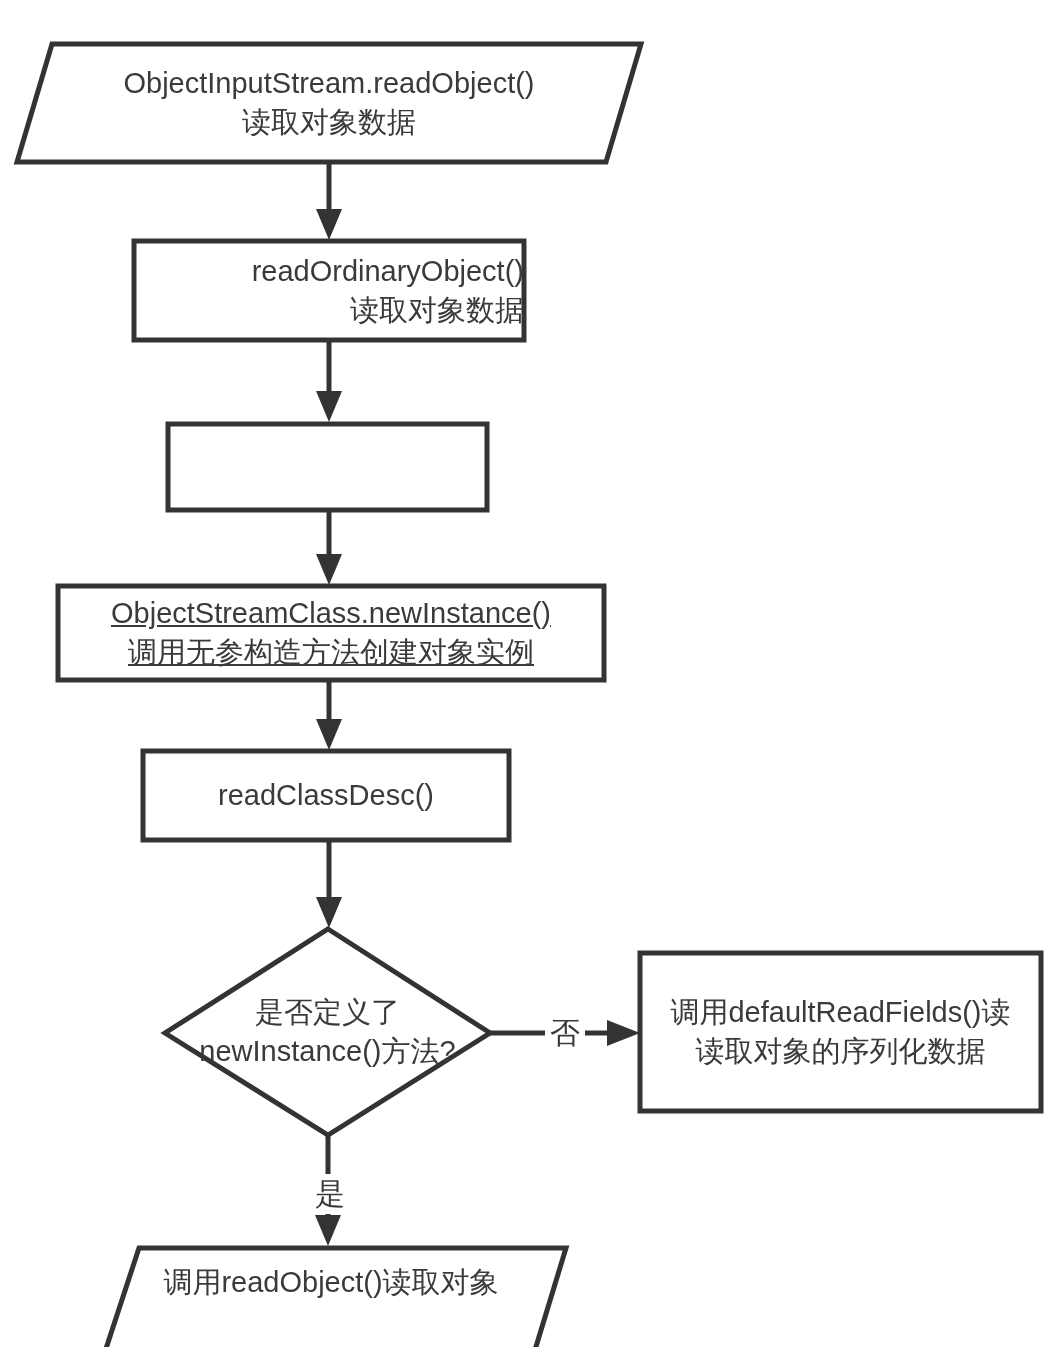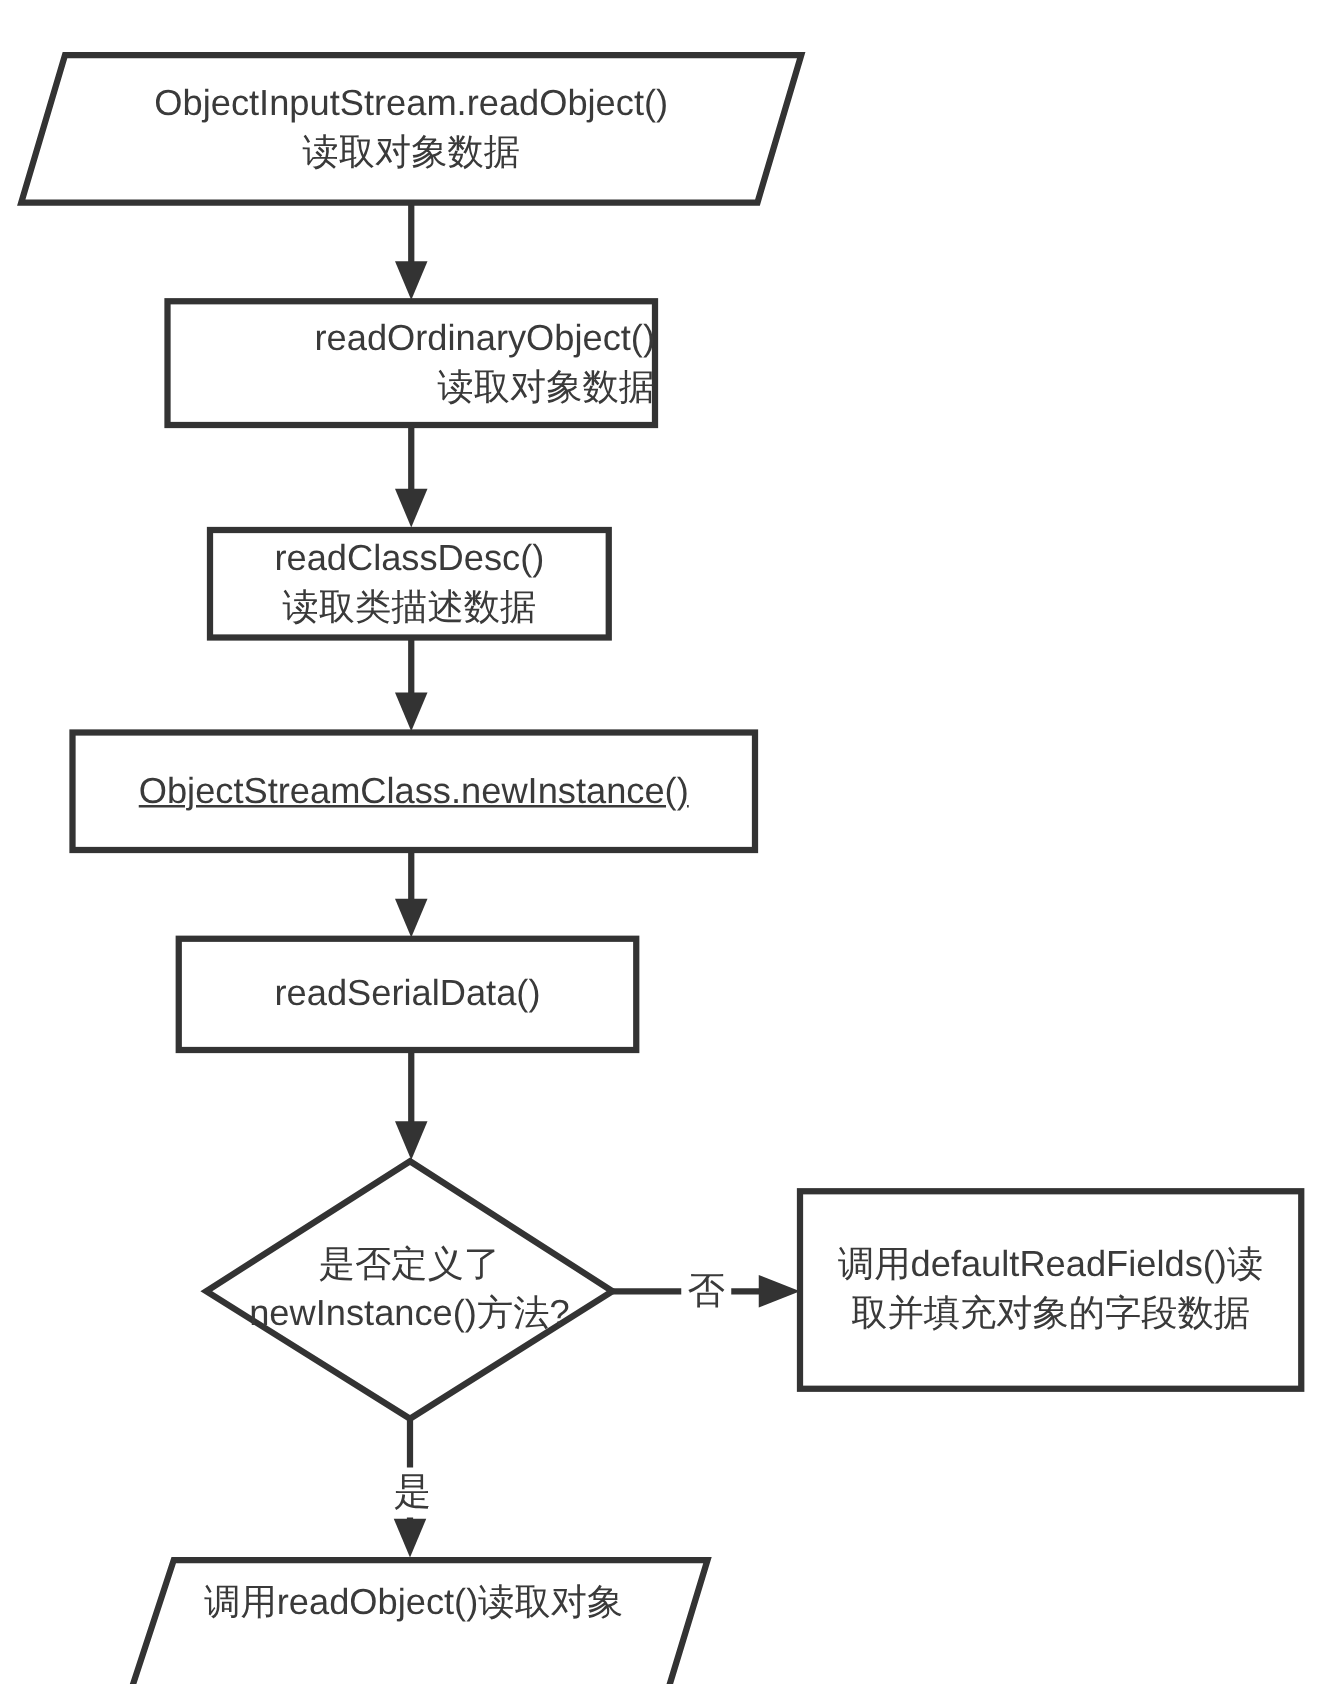--- a/index.html
+++ b/index.html
@@ -81,41 +81,38 @@
   <div class="node" style="left:17px; top:12px; width:624px; height:118px;">
     <div>ObjectInputStream.readObject()</div>
     <div>读取对象数据</div>
   </div>
 
   <div class="node" style="left:134px; top:209px; width:390px; height:99px;align-items:flex-end;">
     <div>readOrdinaryObject()</div>
     <div>读取对象数据</div>
   </div>
 
-  <div class="node" style="left:168px; top:392px; width:319px; height:86px;">
-    <div>readClassDesc()</div>
-    <div>读取类描述数据</div>
-  </div>
 
   <div class="node" style="left:58px; top:554px; width:546px; height:94px;text-decoration:underline;">
     <div>ObjectStreamClass.newInstance()</div>
+    <div>调用无参构造方法创建对象实例</div>
   </div>
 
   <div class="node" style="left:143px; top:719px; width:366px; height:89px;">
-    <div>readSerialData()</div>
+    <div>readClassDesc()</div>
   </div>
 
   <div class="node" style="left:165px; top:897px; width:325px; height:206px;">
     <div>是否定义了</div>
     <div>newInstance()方法?</div>
   </div>
 
   <div class="node" style="left:640px; top:921px; width:401px; height:158px;">
     <div>调用defaultReadFields()读</div>
-    <div>取并填充对象的字段数据</div>
+    <div>读取对象的序列化数据</div>
   </div>
 
   <div class="node" style="left:98px; top:1188px; width:466px; height:125px;">
     <div>调用readObject()读取对象</div>
   </div>
 
   <div class="edge-label" style="left:545px; top:981px; width:40px; height:40px;">否</div>
   <div class="edge-label" style="left:310px; top:1142px; width:40px; height:40px;">是</div>
 
 </div>

